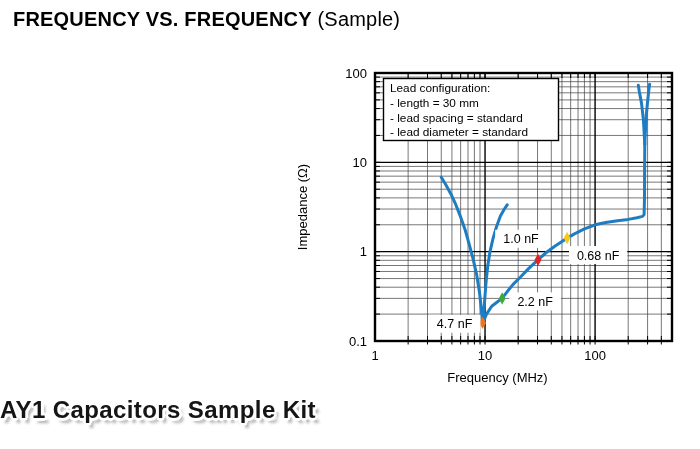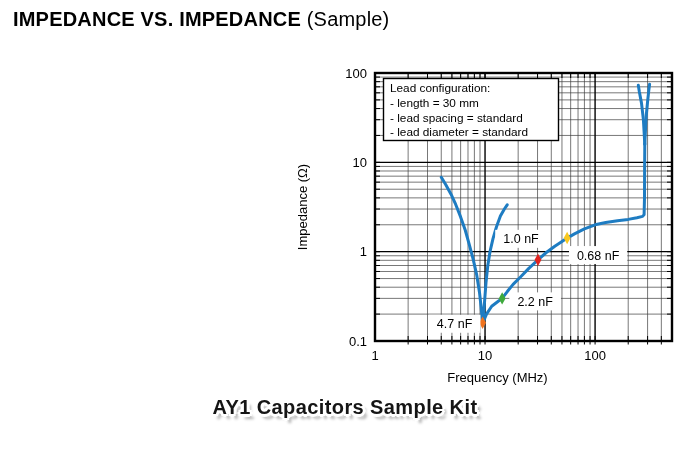--- a/index.html
+++ b/index.html
@@ -3,34 +3,34 @@
 <meta charset="utf-8">
 <style>
   html,body{margin:0;padding:0;background:#fff;}
   body{width:700px;height:449px;position:relative;overflow:hidden;
        font-family:"Liberation Sans",sans-serif;color:#000;}
   .title{position:absolute;left:13px;top:8px;font-size:20px;letter-spacing:.2px;white-space:nowrap;}
   .title .main{font-weight:bold;}
   .title .qual{font-weight:normal;}
   #chart-svg{position:absolute;left:0;top:0;}
   svg text{font-family:"Liberation Sans",sans-serif;fill:#000;}
-  .caption{position:absolute;left:0;top:396px;width:690px;text-align:center;
-    font-size:20px;font-weight:bold;letter-spacing:.4px;color:#151515;
+  .caption{position:absolute;left:0;top:396px;width:690px;
+    font-size:24px;font-weight:bold;letter-spacing:.4px;color:#151515;
     text-shadow:
       -2px -2px 0 #fff, 0 -2px 0 #fff, 2px -2px 0 #fff,
       -2px  0   0 #fff, 2px  0   0 #fff,
       -2px  2px 0 #fff, 0  2px 0 #fff, 2px 2px 0 #fff,
       -3px 0 0 #fff, 3px 0 0 #fff, 0 3px 0 #fff, 0 -3px 0 #fff,
       4px 5px 3px #ababab;}
 </style>
 </head>
 <body>
 
 <div class="title">
-  <span class="main">IMPEDANCE VS. IMPEDANCE</span>
+  <span class="main">FREQUENCY VS. FREQUENCY</span>
   <span class="qual">(Sample)</span>
 </div>
 
 <svg id="chart-svg" width="700" height="449" viewBox="0 0 700 449">
     <line x1="408.1259364011337" y1="73" x2="408.1259364011337" y2="341" stroke="#3d3d3d" stroke-width="0.7"></line>
     <line x1="427.50336699707077" y1="73" x2="427.50336699707077" y2="341" stroke="#3d3d3d" stroke-width="0.7"></line>
     <line x1="441.2518728022673" y1="73" x2="441.2518728022673" y2="341" stroke="#3d3d3d" stroke-width="0.7"></line>
     <line x1="451.91604239924425" y1="73" x2="451.91604239924425" y2="341" stroke="#3d3d3d" stroke-width="0.7"></line>
     <line x1="460.62930339820446" y1="73" x2="460.62930339820446" y2="341" stroke="#3d3d3d" stroke-width="0.7"></line>
     <line x1="467.99626060348976" y1="73" x2="467.99626060348976" y2="341" stroke="#3d3d3d" stroke-width="0.7"></line>

